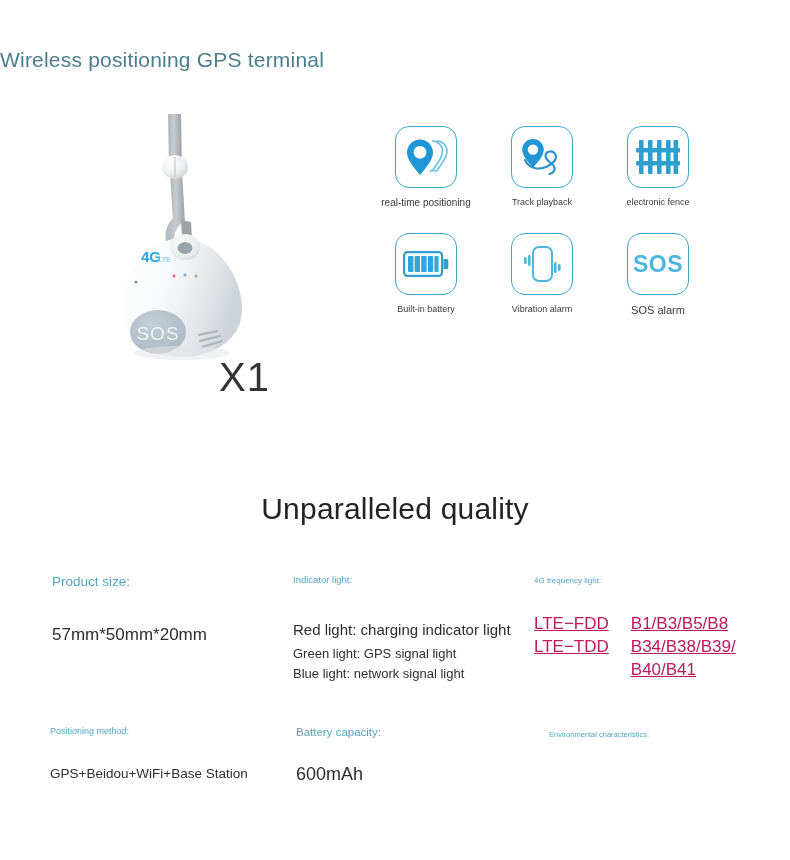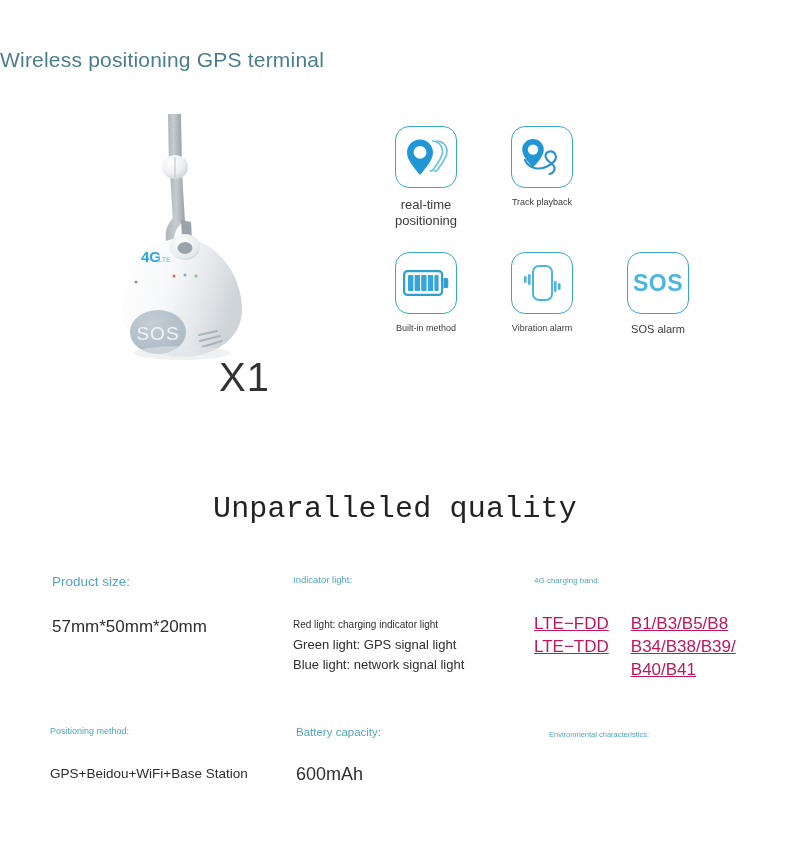--- a/index.html
+++ b/index.html
@@ -77,64 +77,63 @@
     justify-content: center;
     background: #ffffff;
     box-sizing: border-box;
   }
   .feature-label {
     margin-top: 9px;
     color: #3a3a3a;
     text-align: center;
     line-height: 1.2;
   }
-  .lbl-sm { font-size: 13px; }
+  .lbl-sm { font-size: 10px; }
   .lbl-md { font-size: 9px; }
   .lbl-lg { font-size: 11px; }
 
   
   #quality-title {
     position: absolute;
     left: 0; right: 0;
     top: 492px;
     text-align: center;
     font-size: 30px;
     font-weight: 400;
     color: #232323;
     letter-spacing: .2px;
-    font-family: Liberation Mono, monospace;
   }
 
   
   .spec-cell { position: absolute; }
   .spec-key {
     color: #52a6c0;
     margin-bottom: 0;
     white-space: nowrap;
   }
   .spec-val {
     color: #2e2e2e;
     white-space: nowrap;
   }
   .spec-val-line { white-space: nowrap; }
 
   
   #spec-size      { left: 52px;  top: 574px; }
   #spec-size .spec-key { font-size: 13.5px; }
-  #spec-size .spec-val { font-size: 17px; margin-top: 28px; text-align: center; }
+  #spec-size .spec-val { font-size: 17px; margin-top: 36px; text-align: center; }
 
   #spec-positioning { left: 50px; top: 726px; }
   #spec-positioning .spec-key { font-size: 9px; }
   #spec-positioning .spec-val { font-size: 13.5px; margin-top: 30px; }
 
   
   #spec-indicator { left: 293px; top: 574px; }
   #spec-indicator .spec-key { font-size: 9.5px; }
   #spec-indicator .spec-val { margin-top: 30px; }
-  #spec-indicator .spec-val-line { font-size: 10px; line-height: 1.95; }
+  #spec-indicator .spec-val-line { font-size: 15px; line-height: 1.95; }
   #spec-indicator .spec-val-line.big { font-size: 13px; line-height: 1.55; }
 
   #spec-battery { left: 296px; top: 726px; }
   #spec-battery .spec-key { font-size: 11.5px; }
   #spec-battery .spec-val { font-size: 18px; margin-top: 26px; font-weight: 400; }
 
   
   #spec-band { left: 534px; top: 576px; }
   #spec-band .spec-key { font-size: 8px; }
   #spec-band .band-table {
@@ -254,39 +253,55 @@
           <path d="M13 3 C19 3 23.8 7.8 23.8 13.8 C23.8 20.5 16 28 14 30.5
                    C13.5 31.2 12.5 31.2 12 30.5 C10 28 2.2 20.5 2.2 13.8 C2.2 7.8 7 3 13 3 Z" fill="#2196d6"></path>
           <circle cx="13" cy="13.6" r="5.2" fill="#ffffff"></circle>
           <path d="M5 24 C9 33, 19 34, 26 31 C33 28, 38 23, 35 18 C32.5 13.8, 26 15, 25.5 19.5
                    C25 24.5, 31 26, 33.5 29.5 C36 33, 34 37, 29.5 38" fill="none" stroke="#2b93c9" stroke-width="2.1" stroke-linecap="round" stroke-linejoin="round"></path>
         </svg>
       </div>
       <div class="feature-label lbl-md">Track playback</div>
     </div>
 
+    <div class="feature-cell">
+      <div class="feature-frame">
+        <svg width="44" height="40" viewBox="0 0 44 40">
+          <g fill="#2f9fd0">
+            <rect x="3" y="3" width="4.6" height="34" rx="1"></rect>
+            <rect x="12" y="3" width="4.6" height="34" rx="1"></rect>
+            <rect x="21" y="3" width="4.6" height="34" rx="1"></rect>
+            <rect x="30" y="3" width="4.6" height="34" rx="1"></rect>
+            <rect x="37.5" y="3" width="4.6" height="34" rx="1"></rect>
+            <rect x="0" y="11" width="44" height="4.4" rx="1"></rect>
+            <rect x="0" y="24" width="44" height="4.4" rx="1"></rect>
+          </g>
+        </svg>
+      </div>
+      <div class="feature-label lbl-md">electronic fence</div>
+    </div>
   </div>
 
   <div class="feature-row">
 
     <div class="feature-cell">
       <div class="feature-frame">
         <svg width="46" height="30" viewBox="0 0 46 30">
           <rect x="1.1" y="3.1" width="38" height="23.8" rx="3.4" fill="none" stroke="#2f9fd0" stroke-width="2.2"></rect>
           <path d="M40.5 10 h3.2 a1.6 1.6 0 0 1 1.6 1.6 v6.8 a1.6 1.6 0 0 1 -1.6 1.6 h-3.2 z" fill="#2f9fd0"></path>
           <g fill="#35a6dc">
             <rect x="5" y="7" width="5.4" height="16" rx="0.8"></rect>
             <rect x="11.6" y="7" width="5.4" height="16" rx="0.8"></rect>
             <rect x="18.2" y="7" width="5.4" height="16" rx="0.8"></rect>
             <rect x="24.8" y="7" width="5.4" height="16" rx="0.8"></rect>
             <rect x="31.4" y="7" width="4.2" height="16" rx="0.8"></rect>
           </g>
         </svg>
       </div>
-      <div class="feature-label lbl-md">Built-in method</div>
+      <div class="feature-label lbl-md">Built-in battery</div>
     </div>
 
     <div class="feature-cell">
       <div class="feature-frame">
         <svg width="46" height="42" viewBox="0 0 46 42">
           <rect x="14" y="4" width="19" height="34" rx="6" fill="none" stroke="#4db6de" stroke-width="2"></rect>
           <g fill="#4db6de">
             <rect x="9" y="12" width="2.6" height="11" rx="1.3"></rect>
             <rect x="5" y="14" width="2.6" height="7" rx="1.3"></rect>
             <rect x="35" y="19" width="2.6" height="11" rx="1.3"></rect>
@@ -316,21 +331,21 @@
 <div class="spec-cell" id="spec-indicator">
   <div class="spec-key">Indicator light:</div>
   <div class="spec-val">
     <div class="spec-val-line">Red light: charging indicator light</div>
     <div class="spec-val-line big">Green light: GPS signal light</div>
     <div class="spec-val-line big">Blue light: network signal light</div>
   </div>
 </div>
 
 <div class="spec-cell" id="spec-band">
-  <div class="spec-key">4G charging band:</div>
+  <div class="spec-key">4G frequency light:</div>
   <div class="band-table">
     <div class="band-names">
       <div>LTE−FDD</div>
       <div>LTE−TDD</div>
     </div>
     <div class="band-values">
       <div>B1/B3/B5/B8</div>
       <div>B34/B38/B39/</div>
       <div>B40/B41</div>
     </div>

